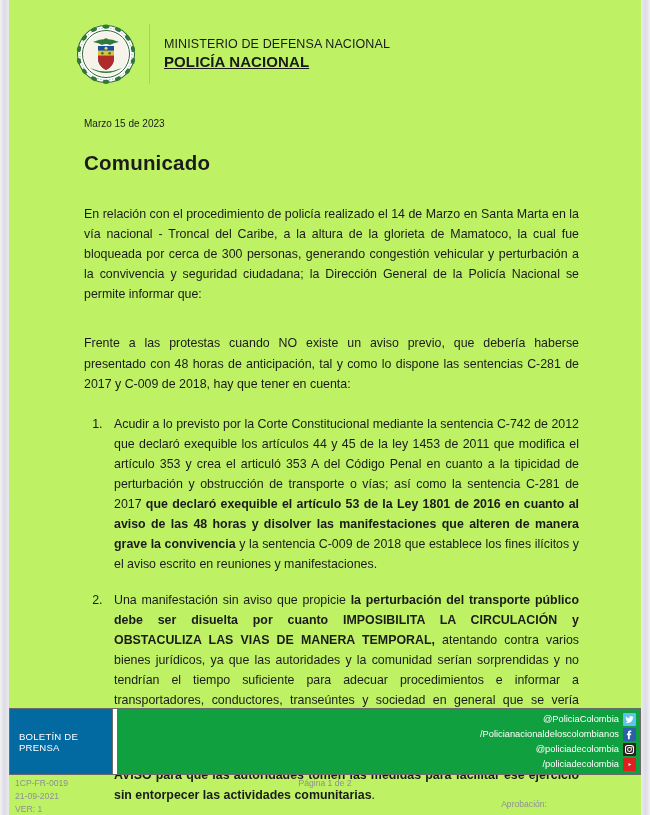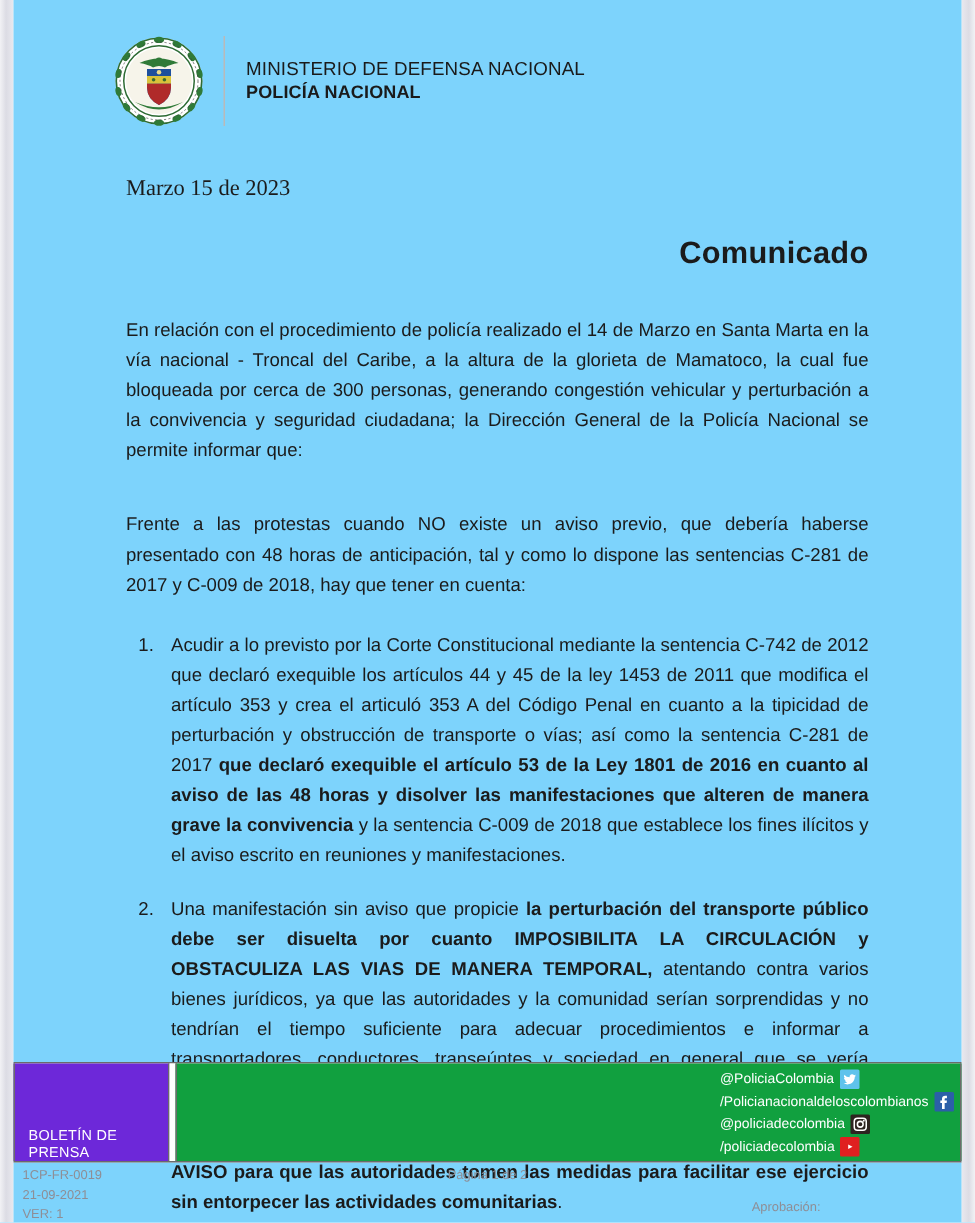--- a/index.html
+++ b/index.html
@@ -29,21 +29,21 @@
   .edge-strip.right { right: 0;
     background: linear-gradient(to left, #f2f2f5 0%, #dcdce4 45%, #e9e9ef 100%);
   }
 
   .page {
     position: absolute;
     left: 9px;
     right: 9px;
     top: 0;
     bottom: 0;
-    background: #7dd3fc;
+    background: #bef264;
   }
 
   
   .header {
     display: flex;
     align-items: center;
     padding: 16px 0 0 66px;
     height: 92px;
   }
   .emblem {
@@ -57,36 +57,35 @@
     height: 60px;
     background: #b9b9b9;
     margin: 0 14px 0 12px;
     flex: 0 0 1px;
   }
   .header-text {
     line-height: 1.32;
     color: #1a1a1a;
   }
   .hl1 { font-size: 12.5px; letter-spacing: .1px; }
-  .hl2 { font-size: 12px; font-weight: bold; letter-spacing: .1px; }
+  .hl2 { font-size: 15px; font-weight: bold; letter-spacing: .1px; text-decoration: underline; }
   .hl3 { font-size: 12.3px; }
   .hl4 { font-size: 12.3px; }
 
   
   .content {
     padding: 0 62px 0 75px;
     color: #1b1b1b;
   }
   .doc-date {
-    font-size: 15px;
+    font-size: 10px;
     margin: 26px 0 0 0;
-    font-family: Liberation Serif, serif;
   }
   .doc-title {
-    text-align: right;
+    text-align: left;
     font-size: 20.5px;
     font-weight: bold;
     margin: 22px 0 0 0;
     letter-spacing: .2px;
   }
   .para {
     font-size: 12.4px;
     line-height: 1.62;
     text-align: justify;
     margin: 29px 0 0 0;
@@ -113,23 +112,23 @@
     top: 708px;
     height: 67px;
     display: flex;
     border-top: 1px solid #6b6b6b;
     border-bottom: 1px solid #6b6b6b;
     background: #ffffff;
   }
   .band-left {
     width: 104px;
     flex: 0 0 104px;
-    background: #6d28d9;
-    display: flex;
-    align-items: flex-end;
+    background: #0369a1;
+    display: flex;
+    align-items: center;
     border-left: 1px solid #6b6b6b;
     border-right: 1px solid #6b6b6b;
   }
   .band-left span {
     color: #ffffff;
     font-size: 9.6px;
     padding-left: 9px;
     letter-spacing: .2px;
   }
   .band-gap {
@@ -150,20 +149,21 @@
   .social-list {
     display: flex;
     flex-direction: column;
     justify-content: center;
     gap: 1px;
     padding: 3px 0;
   }
   .social-row {
     display: flex;
     align-items: center;
+    justify-content: flex-end;
     gap: 4px;
     height: 14px;
   }
   .social-handle {
     color: #ffffff;
     font-size: 9.3px;
     white-space: nowrap;
   }
   .social-icon {
     width: 13px;

